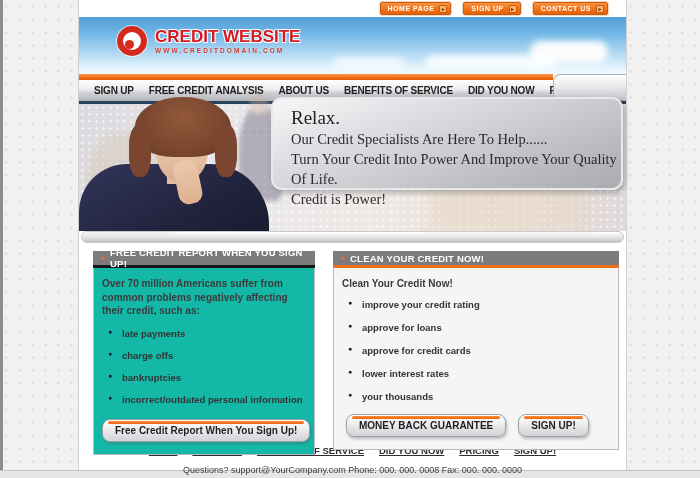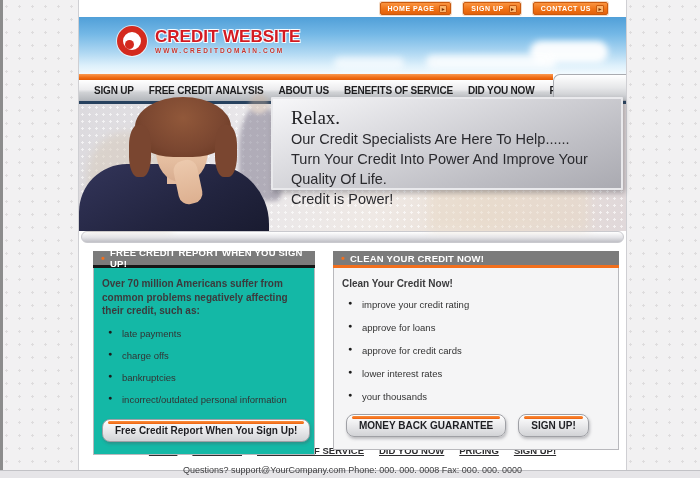--- a/index.html
+++ b/index.html
@@ -83,44 +83,44 @@
                 border-radius:50% 50% 40% 40%; }
   .woman-hair::before { content:''; position:absolute; left:-6px; top:28px; width:22px; height:52px;
                 background:#7a4630; border-radius:40%; }
   .woman-hair::after { content:''; position:absolute; right:-6px; top:28px; width:22px; height:52px;
                 background:#7a4630; border-radius:40%; }
   .woman-hand { position:absolute; left:97px; top:56px; width:24px; height:44px; background:linear-gradient(#ecc9ad,#ddb090);
                 border-radius:10px; transform:rotate(-12deg); }
 
   .quote { position:absolute; left:192px; top:-7px; width:352px; height:93px;
            background:linear-gradient(160deg,#f7f7f9 0%,#dfdfe3 30%,#bebec4 72%,#aaaab1 100%);
-           border:2px solid #e9e9ec; border-radius:1px;
+           border:2px solid #e9e9ec; border-radius:11px;
            box-shadow:2px 3px 5px rgba(60,60,70,.35); padding:8px 0 0 18px; }
   .quote-title { font-family:"Liberation Serif", serif; font-size:19px; color:#1f1f22; }
-  .quote-line { font-family:Liberation Sans, sans-serif; font-size:14.5px; color:#2a2a2e; line-height:20px; }
+  .quote-line { font-family:Liberation Serif, serif; font-size:14.5px; color:#2a2a2e; line-height:20px; }
 
   .hero-divider { height:12px; margin:0 2px; border-radius:6px;
                   background:linear-gradient(180deg,#ffffff 0%,#e3e3e7 55%,#c0c0c6 100%);
                   border:1px solid #c9c9ce; }
 
   
   .content { position:relative; height:190px; margin-top:8px; }
   .cbox { position:absolute; top:0; }
   .cbox.left { left:14px; width:222px; }
   .cbox.right { left:254px; width:286px; }
   .cbox-header { height:17px; background:#7b7b7b; color:#fff; font-size:9.5px; font-weight:bold;
                  display:flex; align-items:center; padding-left:8px; letter-spacing:.2px; }
   .cbox-header::before { content:'•'; color:#f26f1d; margin-right:5px; font-size:11px; }
   .u-black { border-bottom:3px solid #161616; }
   .u-orange { border-bottom:3px solid #f26f1d; }
   .cbox-body { border:1px solid #b9b9bd; border-top:none; padding:9px 8px 12px; }
   .cbox.left .cbox-body { background:#14b8a6; min-height:135px; }
   .cbox.right .cbox-body { background:#f5f5f6; min-height:155px; }
   .intro { font-size:10px; font-weight:bold; color:#3b3b3d; line-height:13.5px; }
-  .blist { list-style:none; margin-top:10px; }
+  .blist { list-style:none; margin-top:10px;font-weight:bold; }
   .cbox.right .blist { margin-top:8px; }
   .blist li { position:relative; padding-left:20px; font-size:9.5px; color:#333; margin-bottom:11px; }
   .cbox.right .blist li { margin-bottom:12px; }
   .blist li::before { content:'●'; position:absolute; left:6px; top:0; font-size:7px; color:#1c1c1c; }
   .sbtn { position:relative; display:inline-block; height:23px; padding:0 12px; border:1px solid #9fa0a5; border-radius:8px;
           background:linear-gradient(180deg,#ffffff 0%,#ececee 45%,#d2d3d6 100%);
           font-size:10px; font-weight:bold; color:#1e1e22; line-height:21px; text-align:center;
           box-shadow:1px 2px 3px rgba(80,80,90,.35); cursor:pointer; white-space:nowrap; }
   .sbtn::before { content:''; position:absolute; left:5px; right:5px; top:1px; height:3px; border-radius:3px;
                   background:linear-gradient(180deg,#fb8e3c,#ee6410); }

